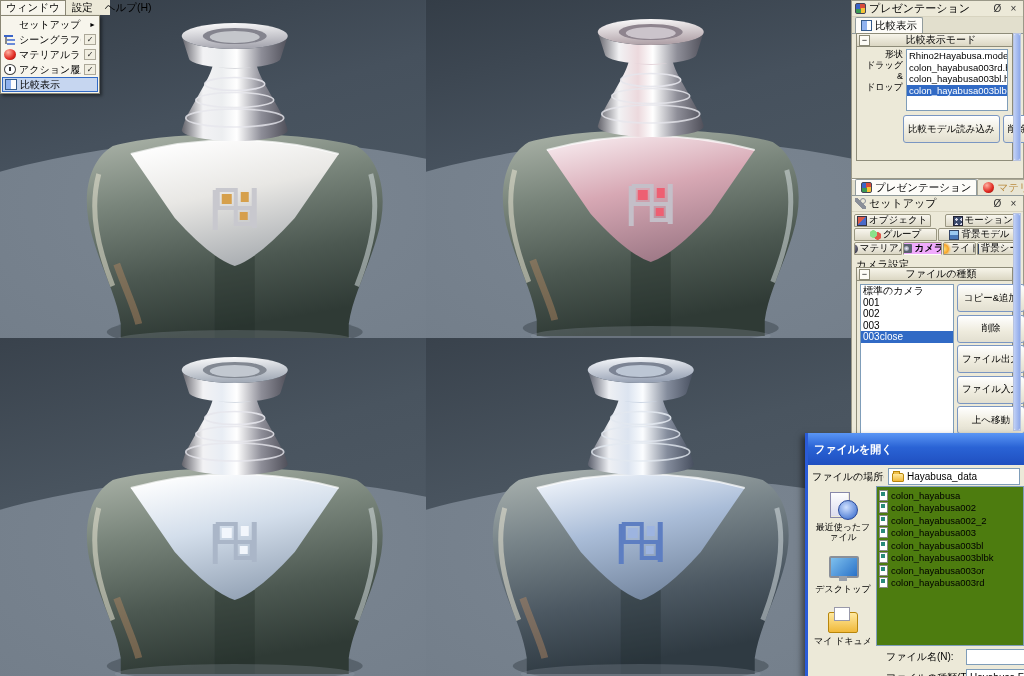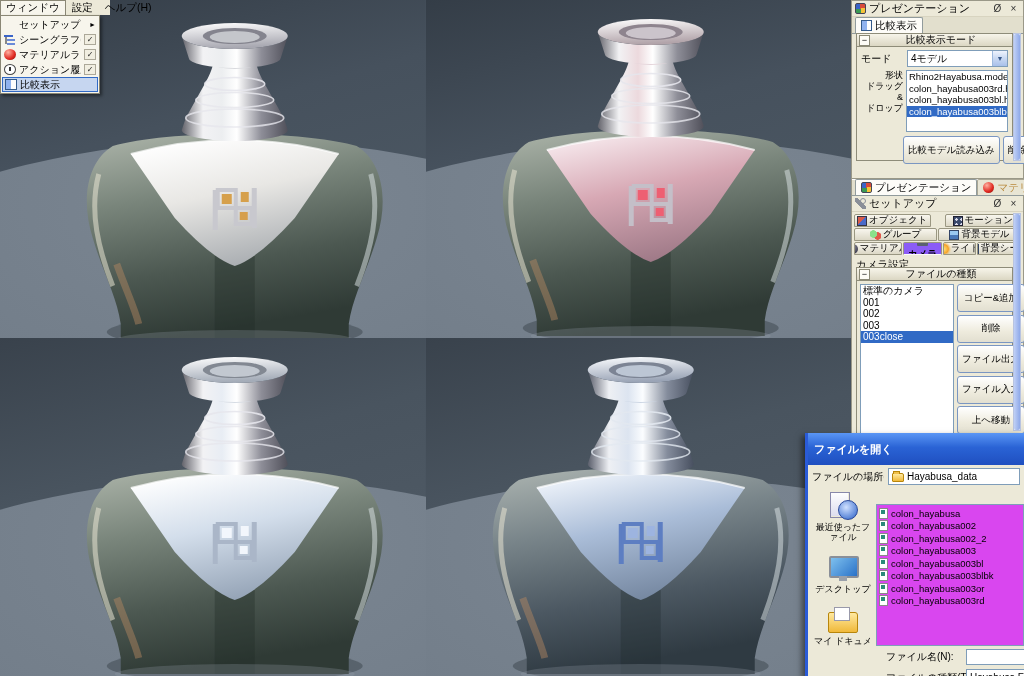--- a/index.html
+++ b/index.html
@@ -99,31 +99,31 @@
   .bi-mydocs::before{content:"";position:absolute;left:2px;top:8px;width:28px;height:19px;
        background:linear-gradient(#ffe9a0,#f0b93a);border:1px solid #b8860b;border-radius:2px 3px 2px 2px;}
   .bi-mydocs::after{content:"";position:absolute;left:8px;top:3px;width:14px;height:12px;background:#fff;border:1px solid #99a;}
   .bi-globe{background:radial-gradient(circle at 40% 35%,#bfe8a0,#3a9ad8 60%,#1a5aa8);border-radius:50%;width:28px;height:28px;}
   
   #p1{left:851px;top:0;width:173px;height:179px;z-index:10;}
   
   #p2{left:851px;top:179px;width:173px;height:497px;z-index:10;border-top:none;}
   .tabbtn{height:13px;display:flex;align-items:center;justify-content:center;gap:2px;font-size:9.5px;white-space:nowrap;
           background:linear-gradient(#f8f6ee,#dcd8c6);border:1px solid #9a9782;border-radius:2px 2px 0 0;overflow:hidden;}
-  .tabbtn.active{background:#8b5cf6;border-bottom-color:#fdfcf8;font-weight:bold;flex-direction:column;}
+  .tabbtn.active{background:#f0abfc;border-bottom-color:#fdfcf8;font-weight:bold;}
   
   #fdlg{position:absolute;left:805px;top:433px;width:219px;height:243px;z-index:50;
         border-left:3px solid #2a5bd7;background:#ece9d8;box-shadow:-3px 3px 6px rgba(0,0,0,.5);}
   .dtitle{height:32px;display:flex;align-items:center;padding:0 6px;color:#fff;font-weight:bold;font-size:11px;
           background:linear-gradient(180deg,#5a96f5,#2a63d5 45%,#1f4fc0);}
   .drow{display:flex;align-items:center;gap:4px;padding:3px 4px 1px 4px;}
   .dlabel{width:72px;font-size:10px;white-space:nowrap;overflow:hidden;flex:none;}
   .sidebar{width:62px;flex:none;display:flex;flex-direction:column;align-items:center;gap:2px;padding-top:4px;overflow:hidden;}
   .place{width:100%;text-align:center;font-size:9px;line-height:10px;margin-bottom:8px;}
-  .filelist{flex:1;border:1px solid #7f9db9;background:#d946ef;margin:18px 0 0 2px;padding:2px;overflow:hidden;}
+  .filelist{flex:1;border:1px solid #7f9db9;background:#4d7c0f;margin:0 0 0 2px;padding:2px;overflow:hidden;}
   .frow{display:flex;align-items:center;gap:3px;height:12.5px;font-size:9.5px;white-space:nowrap;overflow:hidden;}
   .dinput{flex:1;height:16px;border:1px solid #7f9db9;background:#fff;font-size:10px;padding:0 2px;
           font-family:"Liberation Sans","DejaVu Sans",sans-serif;}
   .label-sm{font-size:10px;white-space:nowrap;}
 </style>
 </head>
 <body>
 
 <div class="stage">
 
@@ -457,27 +457,20 @@
       <div class="doctab">
         <span class="ic ic-compare"></span>
         <span>比較表示</span>
       </div>
     </div>
     <div class="groupbox" style="left:4px;top:32px;width:157px;height:128px;">
       <div class="grouphead">
         <span class="collapse">−</span>
         <span class="gt">比較表示モード</span>
       </div>
-      <div style="display:flex;align-items:center;gap:4px;padding:3px 4px 1px 4px;">
-        <span class="label-sm" style="width:42px;text-align:left;">モード</span>
-        <div class="combo" style="flex:1;">
-          <span class="cv">4モデル</span>
-          <span class="ca">▼</span>
-        </div>
-      </div>
       <div style="display:flex;gap:3px;padding:2px 4px 0 4px;">
         <div style="width:42px;font-size:9px;line-height:11px;text-align:right;flex:none;">
           <div>形状</div>
           <div>ドラッグ&amp;</div>
           <div>ドロップ</div>
         </div>
         <div class="listbox" style="flex:1;height:62px;">
           <div class="li">Rhino2Hayabusa.model_work</div>
           <div class="li">colon_hayabusa003rd.hyp/Rhino2H</div>
           <div class="li">colon_hayabusa003bl.hyp/Rhino2H</div>

